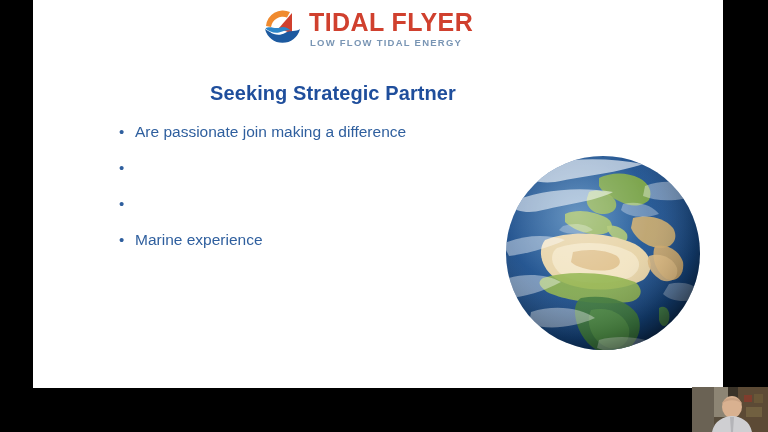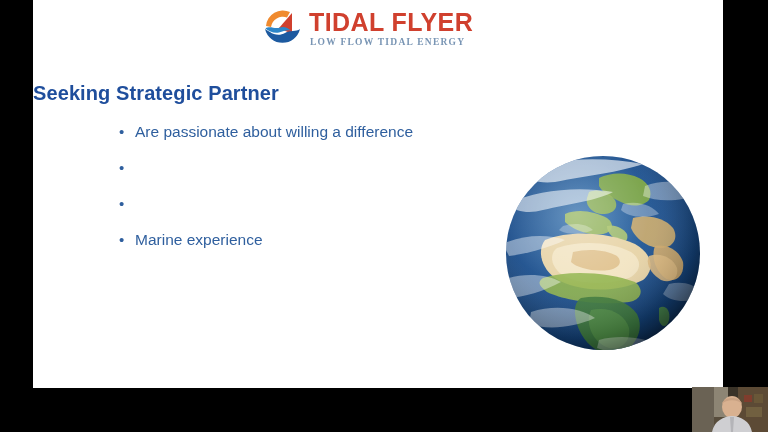--- a/index.html
+++ b/index.html
@@ -61,29 +61,30 @@
     font-family: "Liberation Sans", sans-serif;
   }
   .logo-tag {
     font-size: 9.5px;
     font-weight: bold;
     letter-spacing: 1.25px;
     color: #7995b4;
     white-space: nowrap;
     margin-top: 3px;
     margin-left: 1px;
-    font-family: Liberation Serif, serif;
+    font-family: Liberation Sans, sans-serif;
   }
 
   
   .slide-title {
     position: absolute;
     left: 0;
     top: 82px;
     width: 600px;
+    text-align: center;
     font-size: 20px;
     font-weight: bold;
     color: #1f4e9c;
     letter-spacing: 0.1px;
     font-family: "Liberation Sans", sans-serif;
   }
 
   
   .bullets {
     position: absolute;
@@ -157,21 +158,21 @@
         <span class="logo-word">TIDAL FLYER</span>
         <span class="logo-tag">LOW FLOW TIDAL ENERGY</span>
       </span>
     </div>
 
     <div class="slide-title">Seeking Strategic Partner</div>
 
     <div class="bullets">
       <div class="bullet-row">
         <span class="bullet-dot">•</span>
-        <span class="bullet-text">Are passionate about willing a difference</span>
+        <span class="bullet-text">Are passionate join making a difference</span>
       </div>
       <div class="bullet-row">
         <span class="bullet-dot">•</span>
       </div>
       <div class="bullet-row">
         <span class="bullet-dot">•</span>
       </div>
       <div class="bullet-row">
         <span class="bullet-dot">•</span>
         <span class="bullet-text">Marine experience</span>

